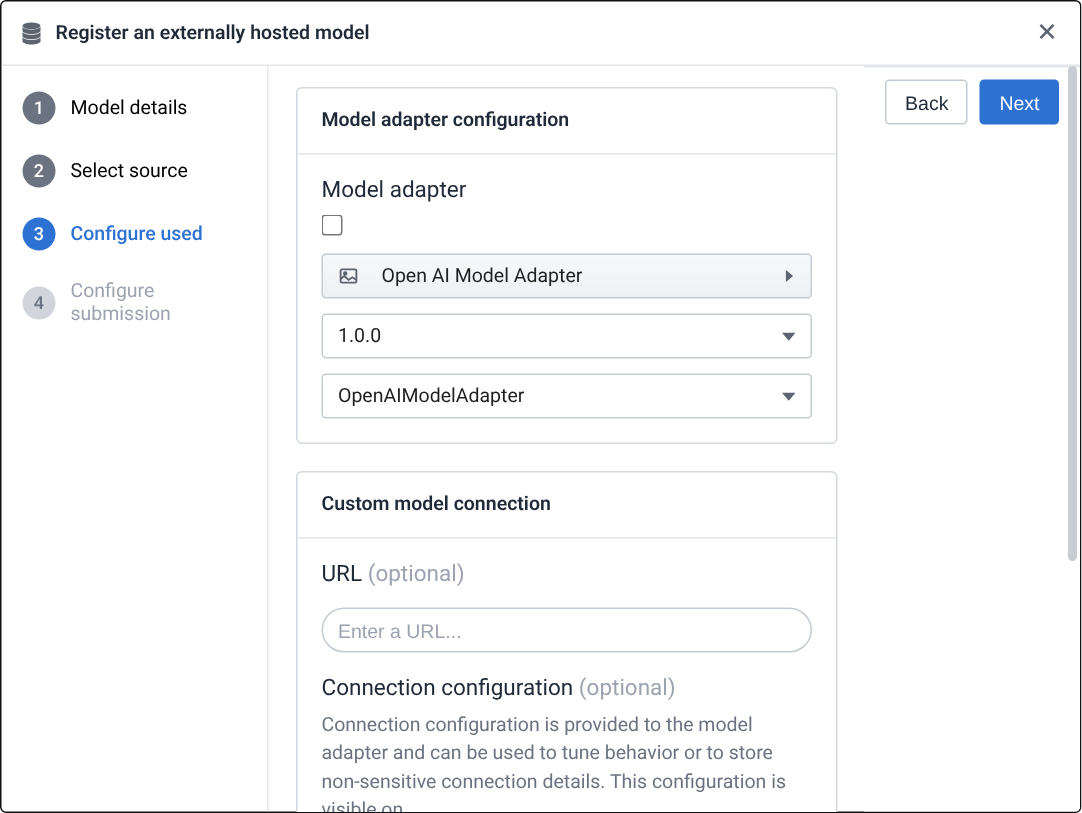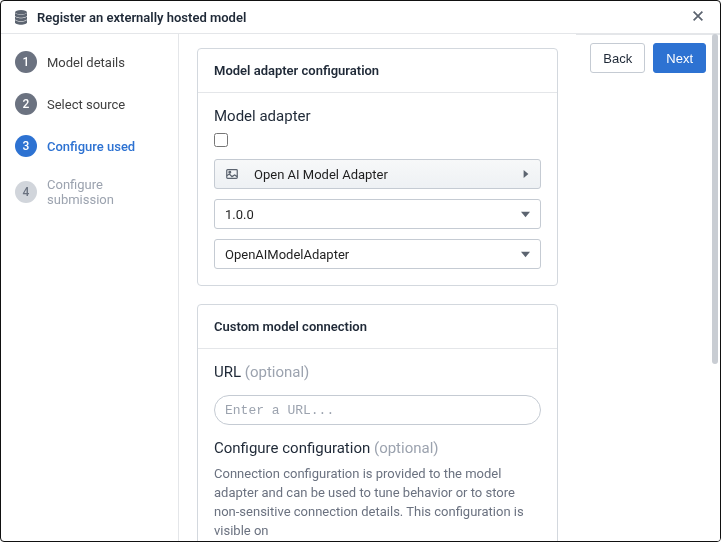--- a/index.html
+++ b/index.html
@@ -22,21 +22,21 @@
       flex-direction: column;
       overflow: hidden;
       background: #fff;
     }
     .header {
       display: flex;
       align-items: center;
       justify-content: space-between;
       padding: 5px 12px;
       border-bottom: 1px solid #e4e6e9;
-      height: 33px;
+      height: 43px;
     }
     .header-left {
       display: flex;
       align-items: center;
       gap: 8px;
     }
     .header-icon {
       width: 16px;
       height: 16px;
       color: #5c6470;
@@ -100,21 +100,21 @@
       align-items: center;
       justify-content: center;
       font-size: 12px;
       font-weight: 500;
       flex-shrink: 0;
     }
     .step-num.done { background: #6b7280; color: #fff; }
     .step-num.active { background: #2d72d2; color: #fff; }
     .step-num.pending { background: #d1d5db; color: #6b7280; }
     .step-label { font-size: 13px; }
-    .step-label.done { color: #404040; }
+    .step-label.done { color: #000000; }
     .step-label.active { color: #2d72d2; font-weight: 500; }
     .step-label.pending { color: #9ca3af; }
     .card {
       border: 1px solid #d3d8de;
       border-radius: 4px;
       margin-bottom: 18px;
       background: #fff;
     }
     .card-header {
       padding: 14px 16px;
@@ -177,21 +177,20 @@
     }
     .text-input {
       width: 100%;
       height: 30px;
       border: 1px solid #c5cbd3;
       border-radius: 15px;
       padding: 0 10px;
       font-size: 13px;
       color: #1f2937;
       outline: none;
-      font-family: Liberation Mono, monospace;
     }
     .text-input::placeholder { color: #9ca3af; }
     .desc-text {
       font-size: 13px;
       color: #6b7280;
       line-height: 1.45;
       margin-top: 6px;
     }
     .mb14 { margin-bottom: 14px; }
     .footer {
@@ -330,21 +329,21 @@
 
         <div class="card">
           <div class="card-header">Custom model connection</div>
           <div class="card-body">
             <div class="field-label mb14">
               <span>URL</span>
               <span class="optional">(optional)</span>
             </div>
             <input class="text-input mb14" type="text" placeholder="Enter a URL..." style="">
             <div class="field-label">
-              <span>Configure configuration</span>
+              <span>Connection configuration</span>
               <span class="optional">(optional)</span>
             </div>
             <div class="desc-text">Connection configuration is provided to the model adapter and can be used to tune behavior or to store non-sensitive connection details. This configuration is visible on</div>
           </div>
         </div>
 
       </div>
 
       <div class="footer">
         <button class="btn">Back</button>

